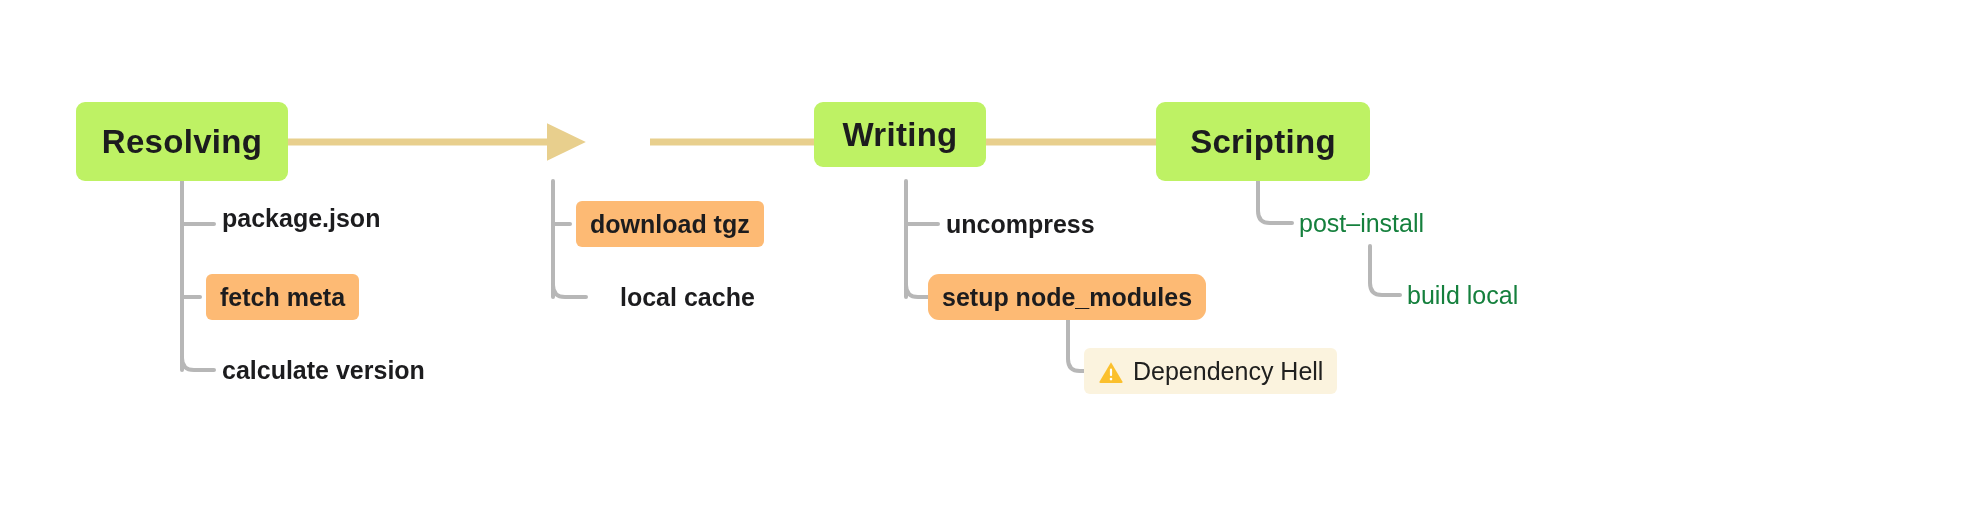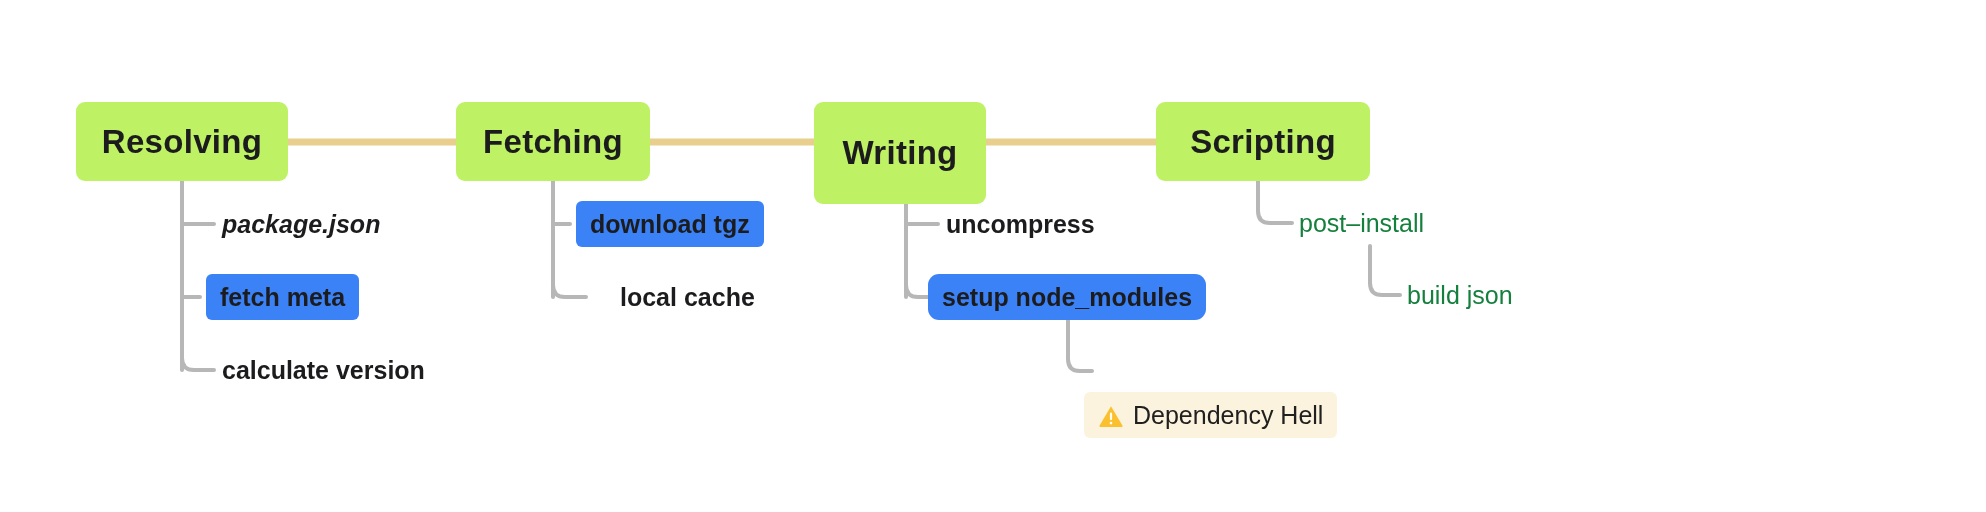--- a/index.html
+++ b/index.html
@@ -72,21 +72,21 @@
     height: 46px;
     padding: 0 14px;
     border-radius: 6px;
   }
   .leaf.plain {
     background: transparent;
     padding: 0;
     font-weight: bold;
   }
   .leaf.hl {
-    background: #3b82f6;
+    background: #fdba74;
   }
   .leaf.soft {
     background: #fbf3de;
     font-weight: normal;
     font-size: 25px;
     color: #20201f;
   }
   .leaf.thin {
     background: transparent;
     padding: 0;
@@ -152,72 +152,69 @@
       <path d="M1258,181 L1258,211 Q1258,223 1270,223 L1292,223"></path>
 
       <path d="M1370,246 L1370,283 Q1370,295 1382,295 L1400,295"></path>
     </g>
   </svg>
 
   <div class="stage-box" style="left:76px; top:102px; width:212px; height:79px;">
     <span>Resolving</span>
   </div>
 
-  <div class="leaf plain" style="left:222px; top:201px;font-style:italic;">
+  <div class="leaf plain" style="left:222px; top:195px;">
     <span>package.json</span>
   </div>
 
   <div class="leaf plain" style="left:222px; top:347px;">
     <span>calculate version</span>
   </div>
 
   <div class="leaf hl" style="left:206px; top:274px;">
     <span>fetch meta</span>
   </div>
 
-  <div class="stage-box" style="left:456px; top:102px; width:194px; height:79px;">
-    <span>Fetching</span>
-  </div>
 
   <div class="leaf hl" style="left:576px; top:201px;">
     <span>download tgz</span>
   </div>
 
   <div class="leaf plain" style="left:620px; top:274px;">
     <span>local cache</span>
   </div>
 
-  <div class="stage-box" style="left:814px; top:102px; width:172px; height:102px;">
+  <div class="stage-box" style="left:814px; top:102px; width:172px; height:65px;">
     <span>Writing</span>
   </div>
 
   <div class="leaf plain" style="left:946px; top:201px;">
     <span>uncompress</span>
   </div>
 
   <div class="leaf hl" style="left:928px; top:274px;border-radius:11px;">
     <span>setup node_modules</span>
   </div>
 
-  <div class="leaf soft" style="left:1084px; top:348px;margin-top:44px;">
+  <div class="leaf soft" style="left:1084px; top:348px;">
     <span class="warn-icon">
       <svg viewBox="0 0 26 26" width="26" height="26">
         <path d="M13 3.2 L24.4 22.6 Q25.2 24 23.6 24 L2.4 24 Q0.8 24 1.6 22.6 Z" fill="#fbc02d"></path>
         <rect x="11.9" y="9.6" width="2.2" height="7.6" rx="1.1" fill="#ffffff"></rect>
         <circle cx="13" cy="20.1" r="1.3" fill="#ffffff"></circle>
       </svg>
     </span>
     <span>Dependency Hell</span>
   </div>
 
   <div class="stage-box" style="left:1156px; top:102px; width:214px; height:79px;">
     <span>Scripting</span>
   </div>
 
   <div class="leaf thin" style="left:1299px; top:200px;">
     <span>post–install</span>
   </div>
 
   <div class="leaf thin" style="left:1407px; top:272px;">
-    <span>build json</span>
+    <span>build local</span>
   </div>
 
 </div>
 
 </body></html>

